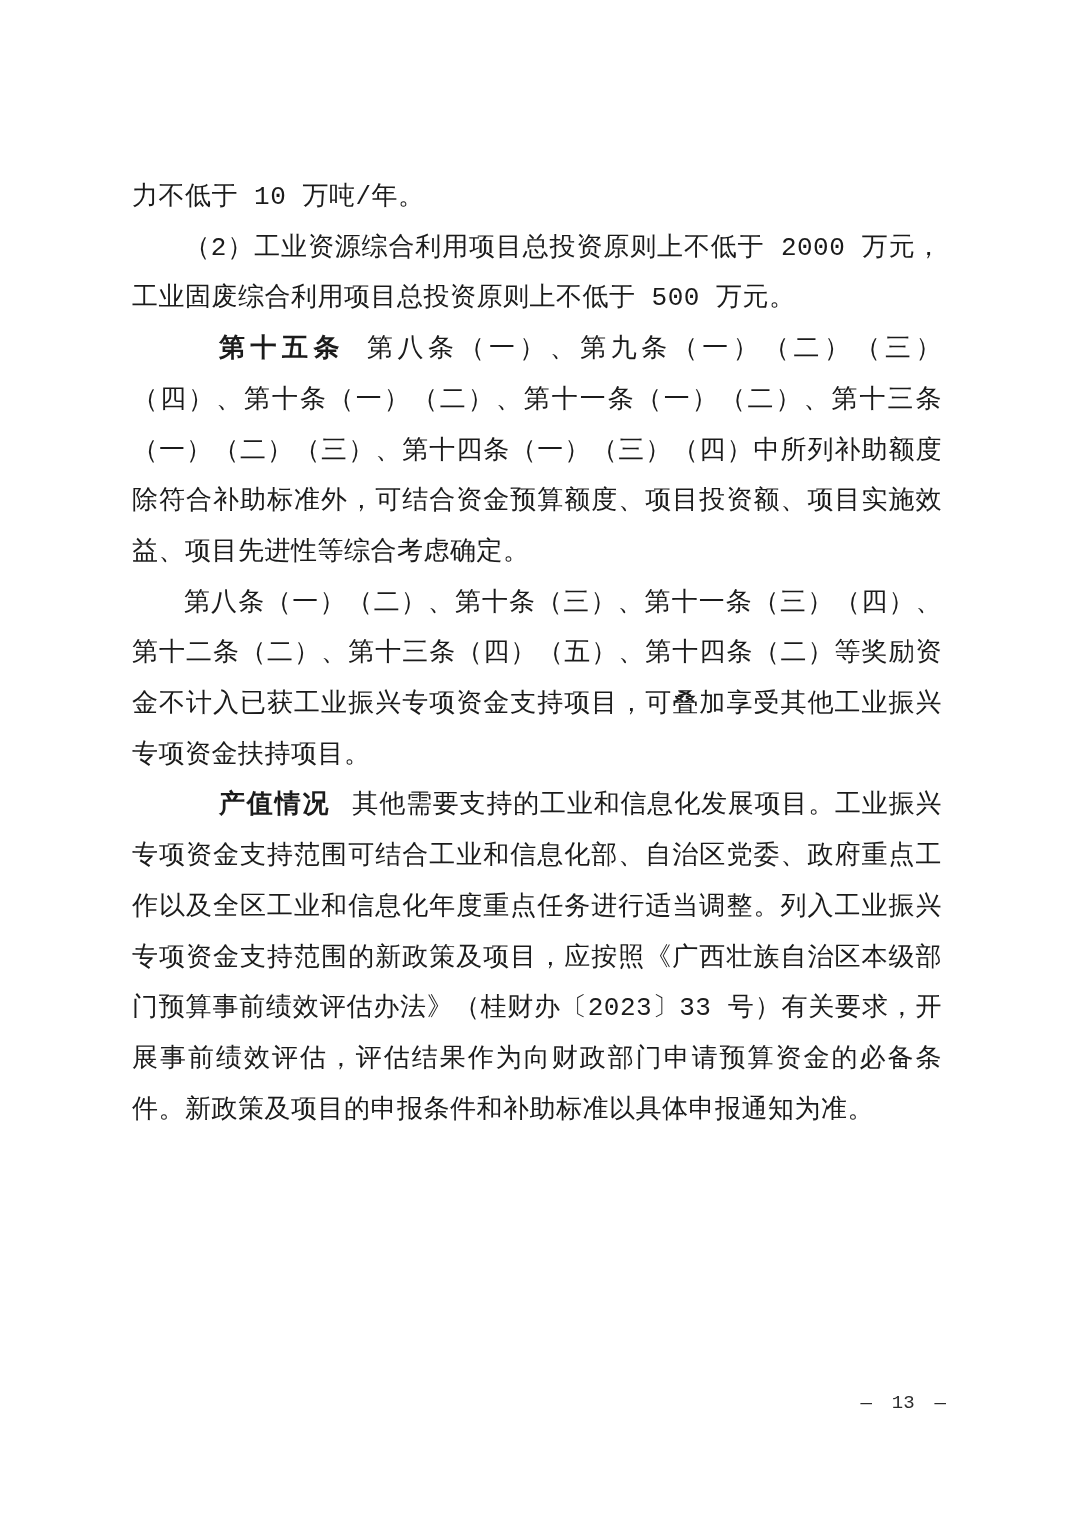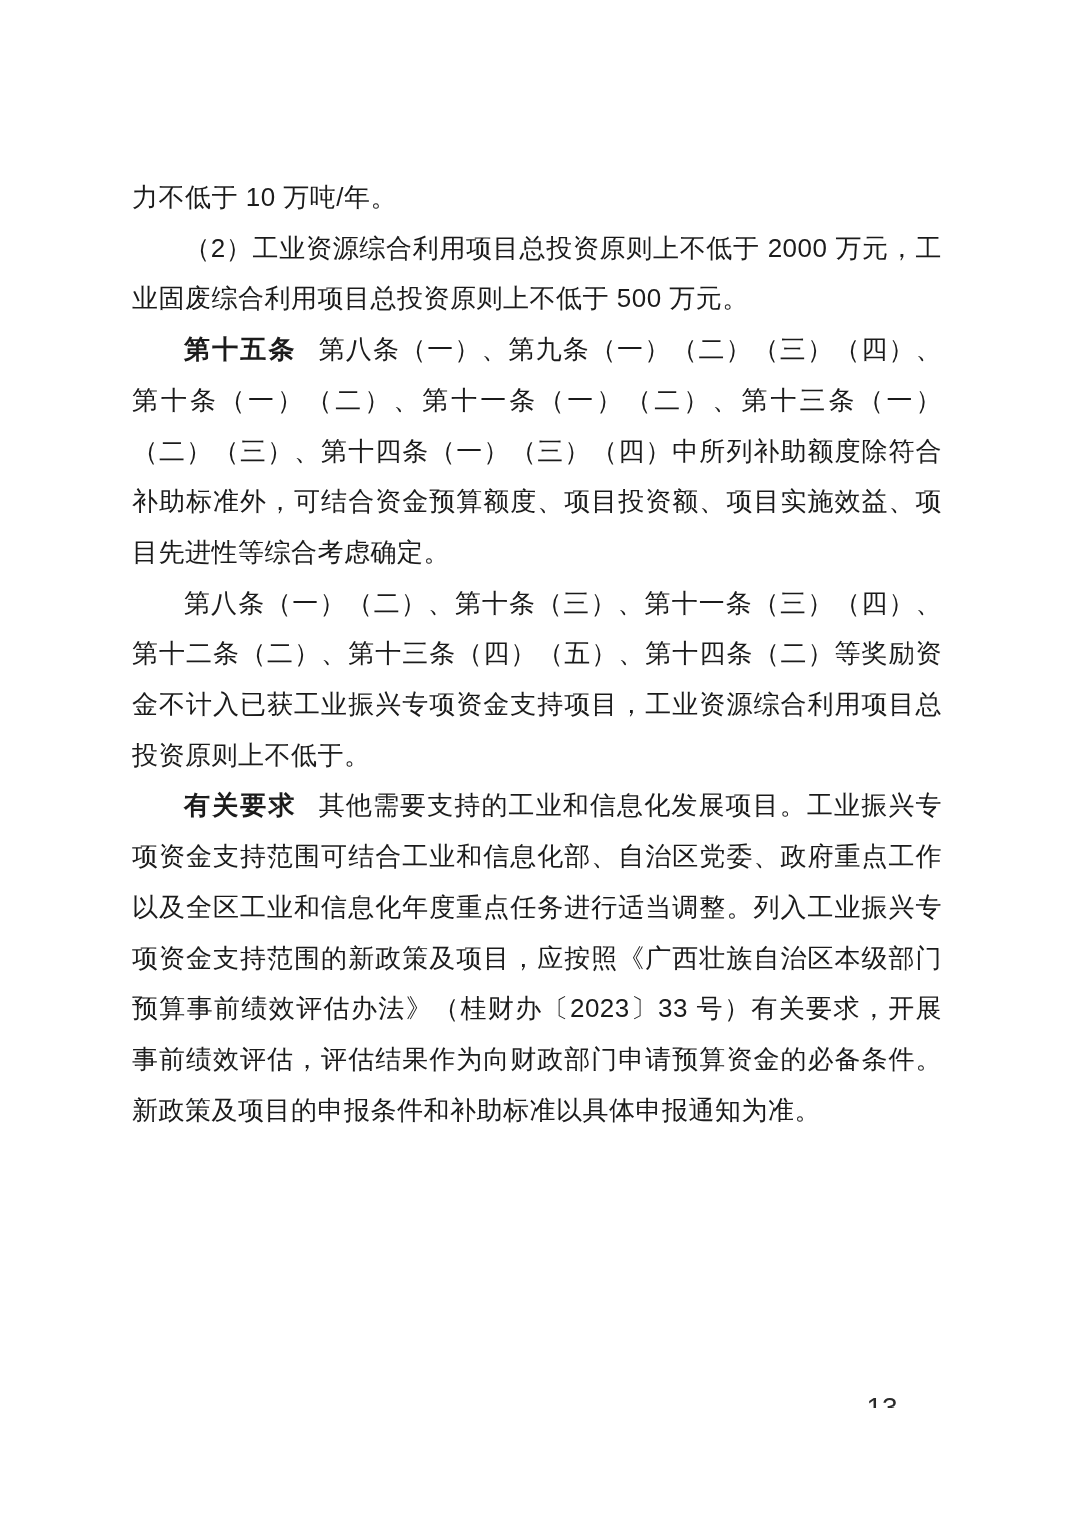--- a/index.html
+++ b/index.html
@@ -6,21 +6,21 @@
     margin: 0;
     padding: 0;
     background: #ffffff;
   }
   .page {
     position: relative;
     width: 1074px;
     height: 1408px;
     background: #ffffff;
     overflow: hidden;
-    font-family: Liberation Sans, sans-serif;
+    font-family: Liberation Mono, monospace;
     color: #1b1b1b;
   }
   .content {
     position: absolute;
     left: 132px;
     top: 172px;
     width: 810px;
     font-size: 26px;
     line-height: 50.7px;
     text-align: justify;
@@ -32,46 +32,47 @@
     padding: 0;
     text-indent: 2em;
   }
   .content p.para.no-indent {
     text-indent: 0;
   }
   .article-lead {
     font-weight: bold;
     margin-right: 0.85em;
     letter-spacing: 1.5px;
+    margin-left: 35px;
   }
   .page-number {
     position: absolute;
     top: 1392px;
     right: 128px;
-    font-size: 28px;
+    font-size: 19px;
     color: #2a2a2a;
     word-spacing: 0.45em;
     white-space: nowrap;
   }
 </style>
 </head>
 <body>
 
 <div class="page">
   <main class="content">
     <p class="para no-indent">力不低于 10 万吨/年。</p>
 
     <p class="para">（2）工业资源综合利用项目总投资原则上不低于 2000 万元，工业固废综合利用项目总投资原则上不低于 500 万元。</p>
 
 
     <p class="para">
       <strong class="article-lead">第十五条</strong><span>第八条（一）、第九条（一）（二）（三）（四）、第十条（一）（二）、第十一条（一）（二）、第十三条（一）（二）（三）、第十四条（一）（三）（四）中所列补助额度除符合补助标准外，可结合资金预算额度、项目投资额、项目实施效益、项目先进性等综合考虑确定。</span>
     </p>
 
-    <p class="para">第八条（一）（二）、第十条（三）、第十一条（三）（四）、第十二条（二）、第十三条（四）（五）、第十四条（二）等奖励资金不计入已获工业振兴专项资金支持项目，工业资源综合利用项目总投资原则上不低于。</p>
+    <p class="para">第八条（一）（二）、第十条（三）、第十一条（三）（四）、第十二条（二）、第十三条（四）（五）、第十四条（二）等奖励资金不计入已获工业振兴专项资金支持项目，可叠加享受其他工业振兴专项资金扶持项目。</p>
 
     <p class="para">
-      <strong class="article-lead">有关要求</strong><span>其他需要支持的工业和信息化发展项目。工业振兴专项资金支持范围可结合工业和信息化部、自治区党委、政府重点工作以及全区工业和信息化年度重点任务进行适当调整。列入工业振兴专项资金支持范围的新政策及项目，应按照《广西壮族自治区本级部门预算事前绩效评估办法》（桂财办〔2023〕33 号）有关要求，开展事前绩效评估，评估结果作为向财政部门申请预算资金的必备条件。新政策及项目的申报条件和补助标准以具体申报通知为准。</span>
+      <strong class="article-lead">产值情况</strong><span>其他需要支持的工业和信息化发展项目。工业振兴专项资金支持范围可结合工业和信息化部、自治区党委、政府重点工作以及全区工业和信息化年度重点任务进行适当调整。列入工业振兴专项资金支持范围的新政策及项目，应按照《广西壮族自治区本级部门预算事前绩效评估办法》（桂财办〔2023〕33 号）有关要求，开展事前绩效评估，评估结果作为向财政部门申请预算资金的必备条件。新政策及项目的申报条件和补助标准以具体申报通知为准。</span>
     </p>
   </main>
 
   <footer class="page-number">— 13 —</footer>
 </div>
 
 </body></html>

